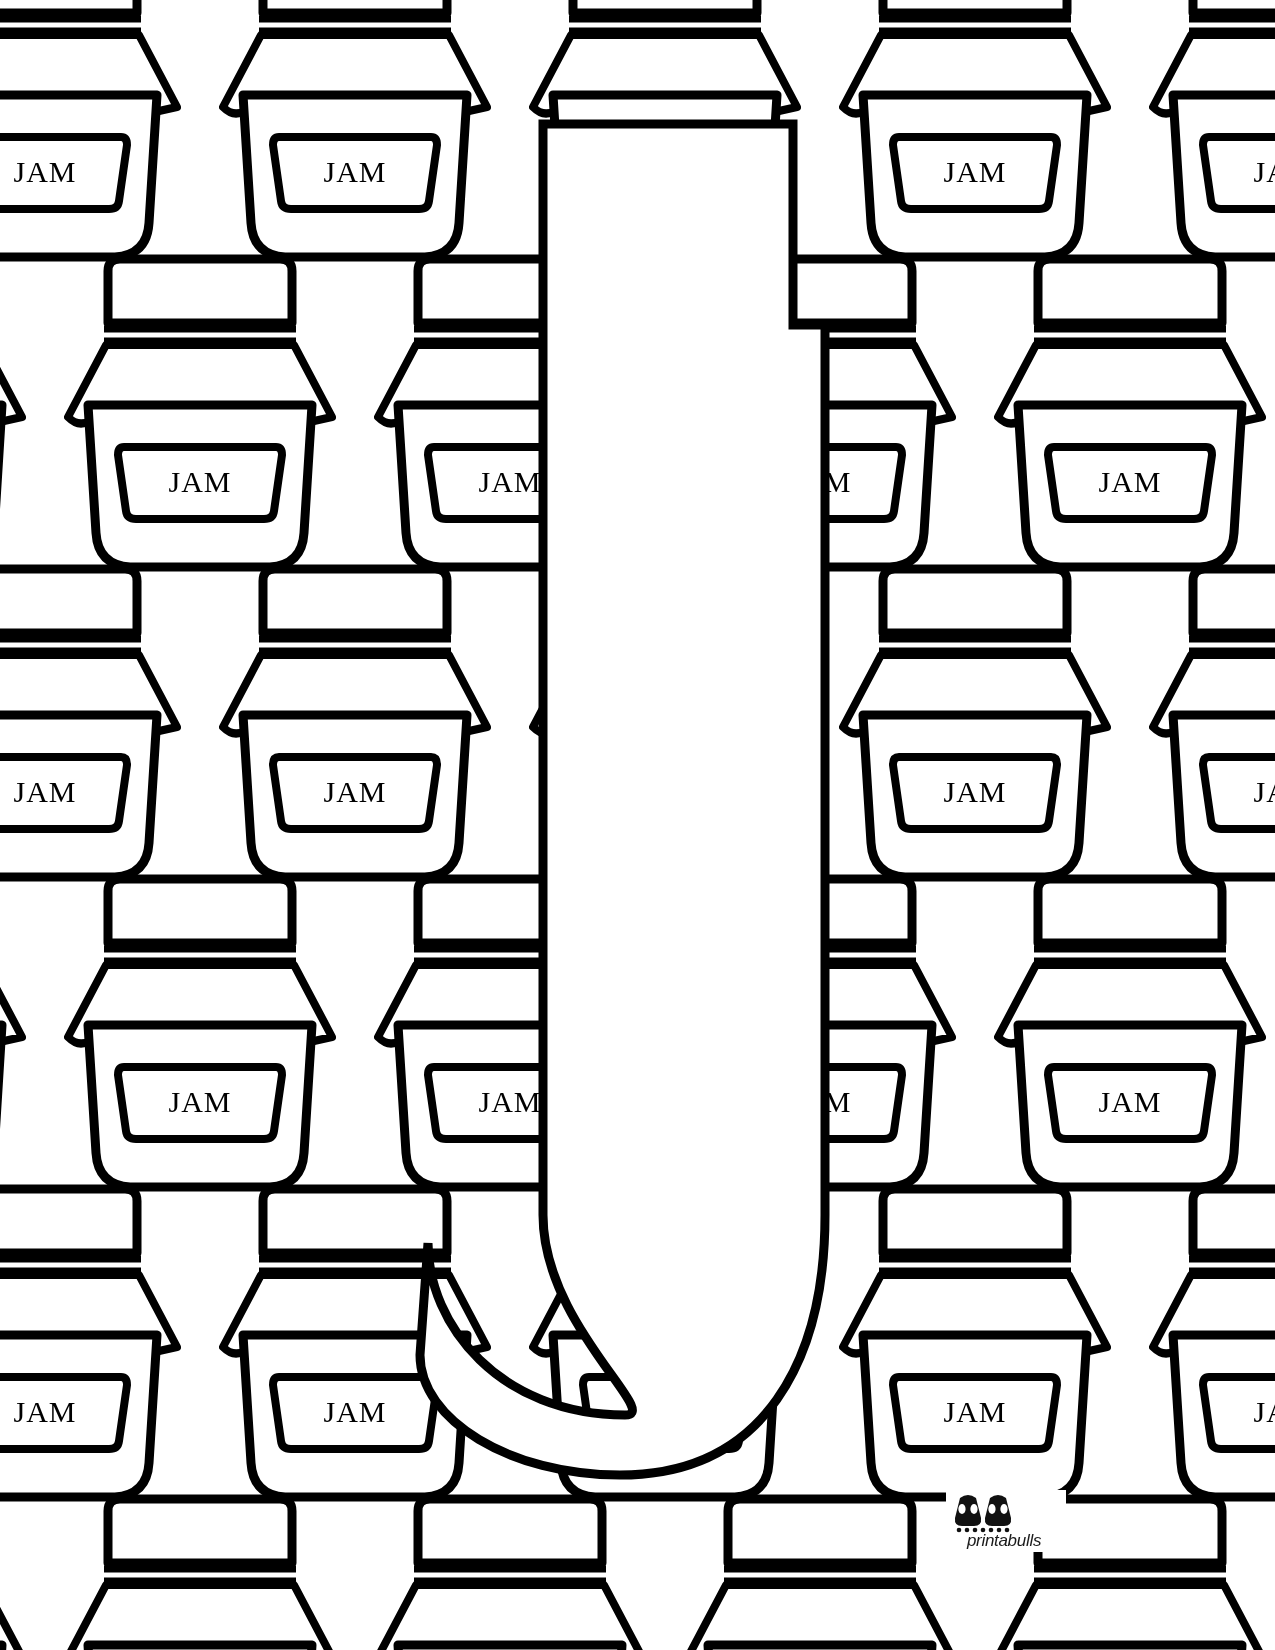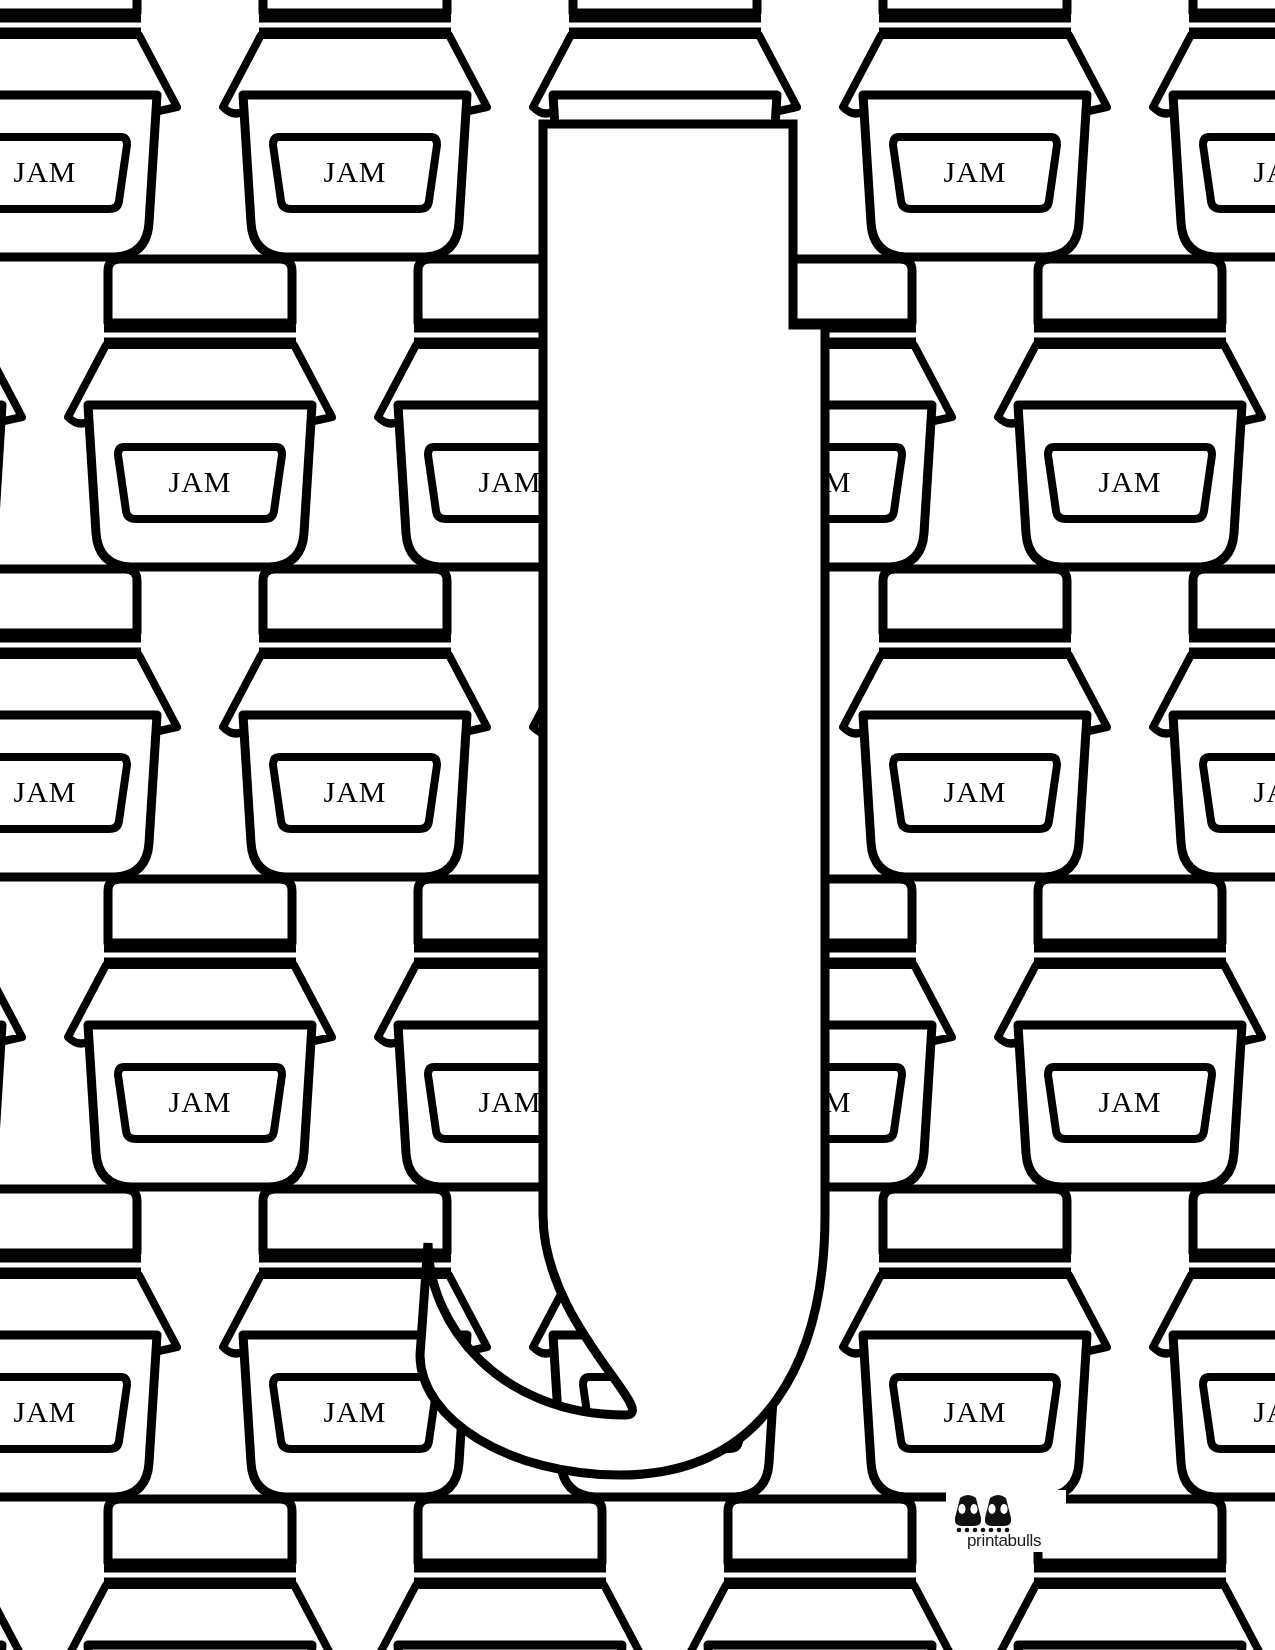--- a/index.html
+++ b/index.html
@@ -21,21 +21,21 @@
   #letter-layer,
   #logo-layer {
     position: absolute;
     top: 0;
     left: 0;
     width: 1275px;
     height: 1650px;
   }
   #pattern-layer { z-index: 1; }
   #letter-layer  { z-index: 2; }
-  #logo-layer    { z-index: 3; }
+  #logo-layer    { z-index: 3; font-style: italic; }
   svg { display: block; }
   .jam-text {
     font-family: "Liberation Serif", serif;
     font-size: 30px;
     letter-spacing: 1px;
     fill: #000000;
     text-anchor: middle;
     dominant-baseline: middle;
   }
   .logo-text {

